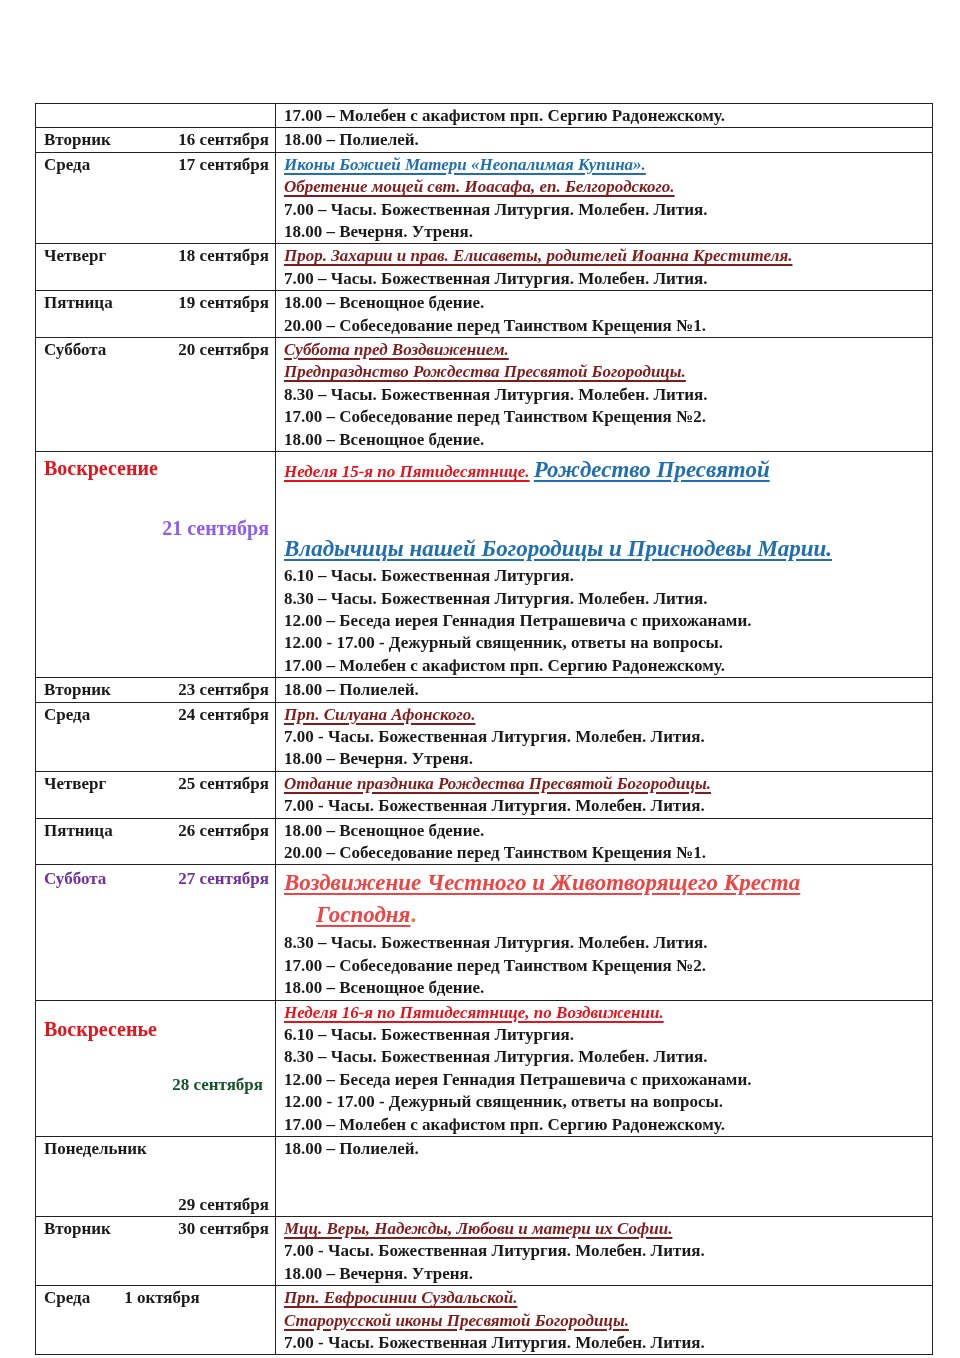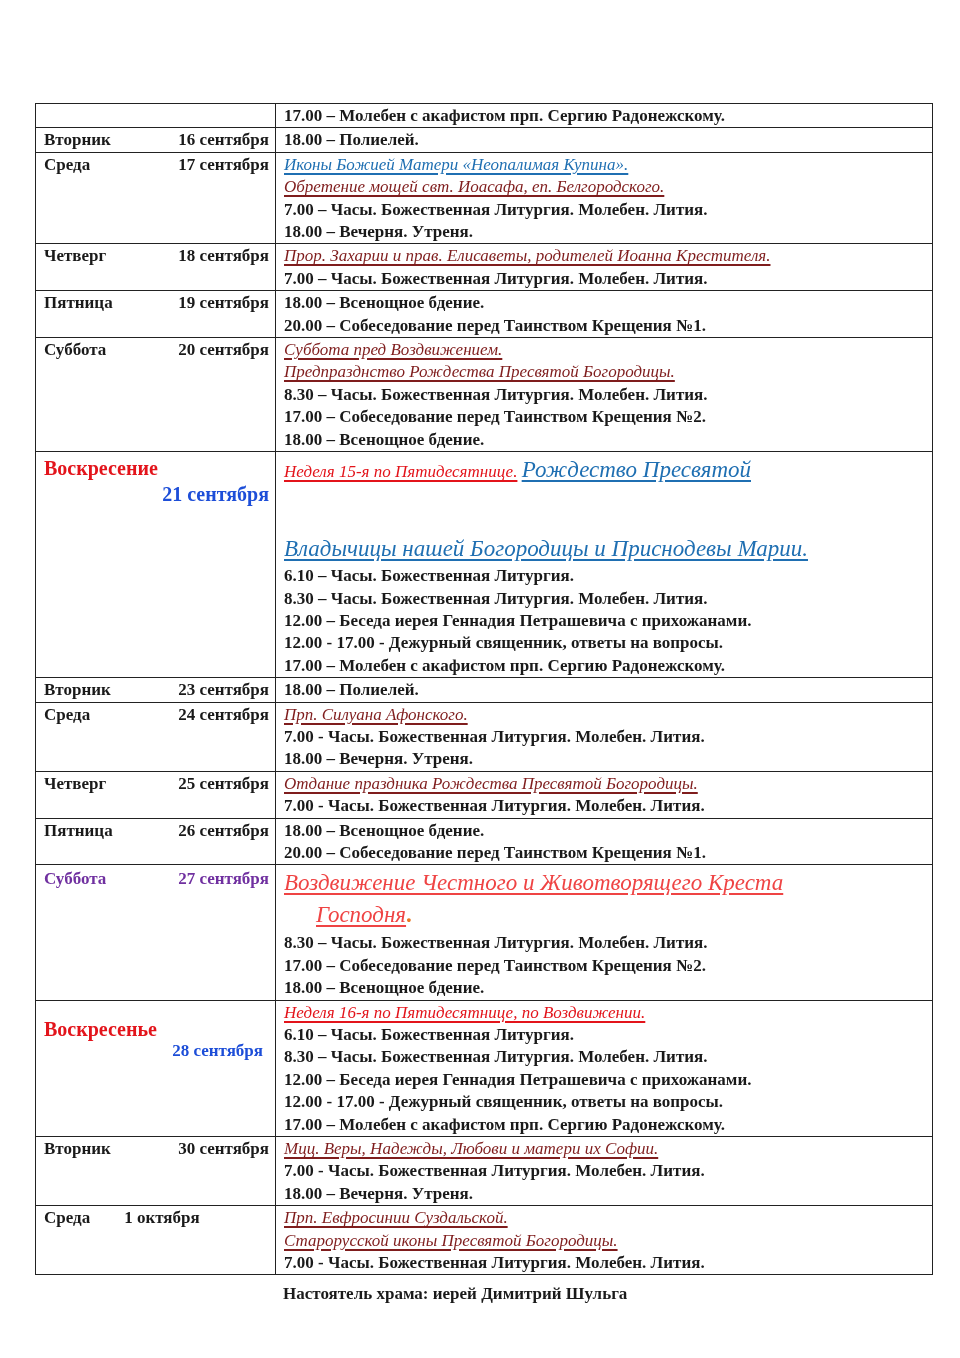--- a/index.html
+++ b/index.html
@@ -3,32 +3,32 @@
 <meta charset="utf-8">
 <style>
   html, body { margin: 0; padding: 0; background: #ffffff; }
   body { width: 960px; height: 1358px; position: relative; font-family: "Liberation Serif", "DejaVu Serif", serif; color: #1a1a1a; }
   .page { position: absolute; left: 35px; top: 103px; width: 732px; }
   table.schedule { border-collapse: collapse; width: 898px; table-layout: fixed; }
   table.schedule td { border: 1.5px solid #222; vertical-align: top; padding: 1px 6px 0 8px; }
   td.daycell { width: 225px; }
   td.content { width: 642px; }
   .dayrow { display: flex; justify-content: space-between; font-weight: bold; font-size: 17px; line-height: 22px; }
-  .dayrow.stack { flex-direction: column; }
+  .dayrow.stack { flex-direction: column; gap: 34px; }
   .dayrow.stack .date { text-align: right; }
   .line { font-weight: bold; font-size: 17px; line-height: 22.4px; white-space: nowrap; }
-  .feast { font-style: italic; font-weight: normal; text-decoration: underline; text-decoration-thickness: 2px; text-underline-offset: 3px; }
+  .feast { font-style: italic; font-weight: bold; text-decoration: underline; text-decoration-thickness: 2px; text-underline-offset: 3px; }
   .feast.blue { color: #1f6fb2; }
   .feast.red { color: #e3141b; }
   .feast.black { color: #7f1d1d; }
   .feast.big { font-size: 23px; line-height: 29px; }
   .feast.purple { color: #ef4444; }
   .day-red { color: #e3141b; font-size: 20px; }
-  .date-blue { color: #1d4ed8; font-size: 20px; }
-  .date-red { color: #1d4ed8; }
+  .date-blue { color: #8b5cf6; font-size: 20px; }
+  .date-red { color: #14532d; }
   .purple { color: #7030a0; }
   .dot-orange { color: #e87722; font-weight: bold; }
   .footer { font-weight: bold; font-size: 17px; line-height: 22px; padding-left: 248px; margin-top: 8px; }
 </style>
 </head>
 <body>
 
 <div class="page">
 <table class="schedule">
 
@@ -214,20 +214,31 @@
     <td class="content">
       <div class="line"><span class="feast red">Неделя 16-я по Пятидесятнице,  по Воздвижении.</span></div>
       <div class="line">6.10 – Часы. Божественная Литургия.</div>
       <div class="line">8.30 – Часы. Божественная Литургия. Молебен. Лития.</div>
       <div class="line">12.00 – Беседа иерея Геннадия Петрашевича с прихожанами.</div>
       <div class="line">12.00 - 17.00 -  Дежурный священник, ответы на вопросы.</div>
       <div class="line">17.00 – Молебен с акафистом прп. Сергию Радонежскому.</div>
     </td>
   </tr>
 
+  <tr>
+    <td class="daycell">
+      <div class="dayrow stack">
+              <span>Понедельник</span>
+              <span class="date">29 сентября</span>
+            </div>
+    </td>
+    <td class="content">
+      <div class="line">18.00 – Полиелей.</div>
+    </td>
+  </tr>
 
   <tr>
     <td class="daycell">
       <div class="dayrow">
               <span>Вторник</span>
               <span>30 сентября</span>
             </div>
     </td>
     <td class="content">
       <div class="line"><span class="feast black">Мцц. Веры, Надежды, Любови и матери их Софии.</span></div>

